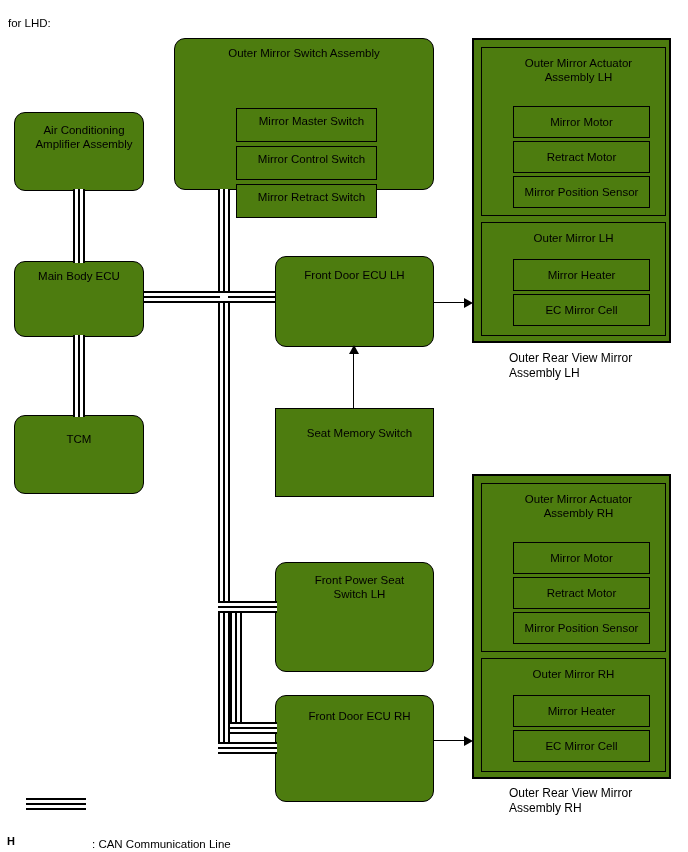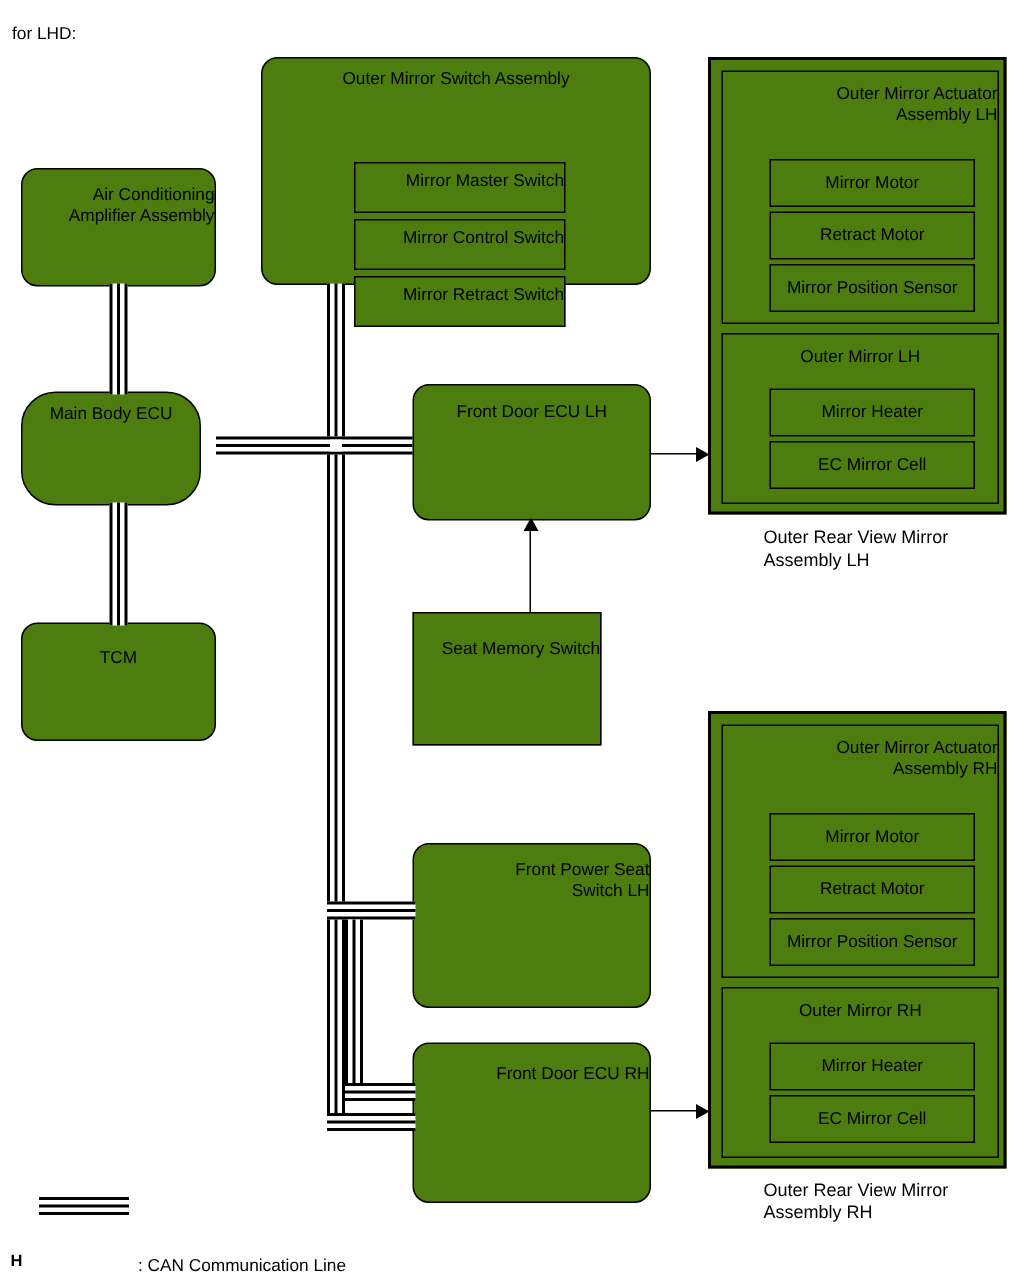--- a/index.html
+++ b/index.html
@@ -45,21 +45,21 @@
 
   .box-label {
     position: absolute;
     left: 0; right: 0;
     text-align: center;
     font-size: 11.5px;
     line-height: 14px;
     white-space: pre-line;
   }
   .label-top     { top: 7px; }
-  .label-left    { text-align: right; padding-left: 10px; }
+  .label-left    { text-align: center; padding-left: 10px; }
 
   
   
   .can-h {
     position: absolute;
     box-sizing: border-box;
     border-top: 2px solid #000;
     border-bottom: 2px solid #000;
     background: #fff;
   }
@@ -128,21 +128,21 @@
 
 <div id="page">
 
   <div class="txt" style="left:8px; top:16px;">for LHD:</div>
 
   <div class="box rounded" style="left:14px; top:112px; width:130px; height:79px;padding-left:18px;">
     <div class="box-label label-left" style="top:10px;">Air Conditioning
 Amplifier Assembly</div>
   </div>
 
-  <div class="box rounded" style="left:14px; top:261px; width:120px; height:76px;border-radius:23px;">
+  <div class="box rounded" style="left:14px; top:261px; width:130px; height:76px;">
     <div class="box-label label-top">Main Body ECU</div>
   </div>
 
   <div class="box rounded" style="left:14px; top:415px; width:130px; height:79px;padding-left:28px;">
     <div class="box-label" style="top:16px;">TCM</div>
   </div>
 
   <div class="can-v" style="left:73px; top:189px; width:12px; height:74px;"></div>
 
   <div class="can-v" style="left:73px; top:335px; width:12px; height:82px;"></div>
@@ -167,21 +167,21 @@
   <div class="can-v" style="left:218px; top:189px; width:12px; height:553px;"></div>
 
   <div class="can-h" style="left:144px; top:291px; width:131px; height:12px;"></div>
 
   <div class="can-joint" style="left:220px; top:293px; width:8px; height:8px;"></div>
 
   <div class="box rounded" style="left:275px; top:256px; width:159px; height:91px;">
     <div class="box-label label-top" style="top:11px;">Front Door ECU LH</div>
   </div>
 
-  <div class="box sharp thin" style="left:275px; top:408px; width:126px; height:89px;">
+  <div class="box sharp thin" style="left:275px; top:408px; width:159px; height:89px;">
     <div class="box-label label-left" style="top:17px;">Seat Memory Switch</div>
   </div>
 
   <div class="sig-v" style="left:353px; top:352px; height:56px;"></div>
   <div class="arrow-u" style="left:349px; top:345px;"></div>
 
   <div class="box rounded" style="left:275px; top:562px; width:159px; height:110px;">
     <div class="box-label label-left" style="top:10px;">Front Power Seat
 Switch LH</div>
   </div>

